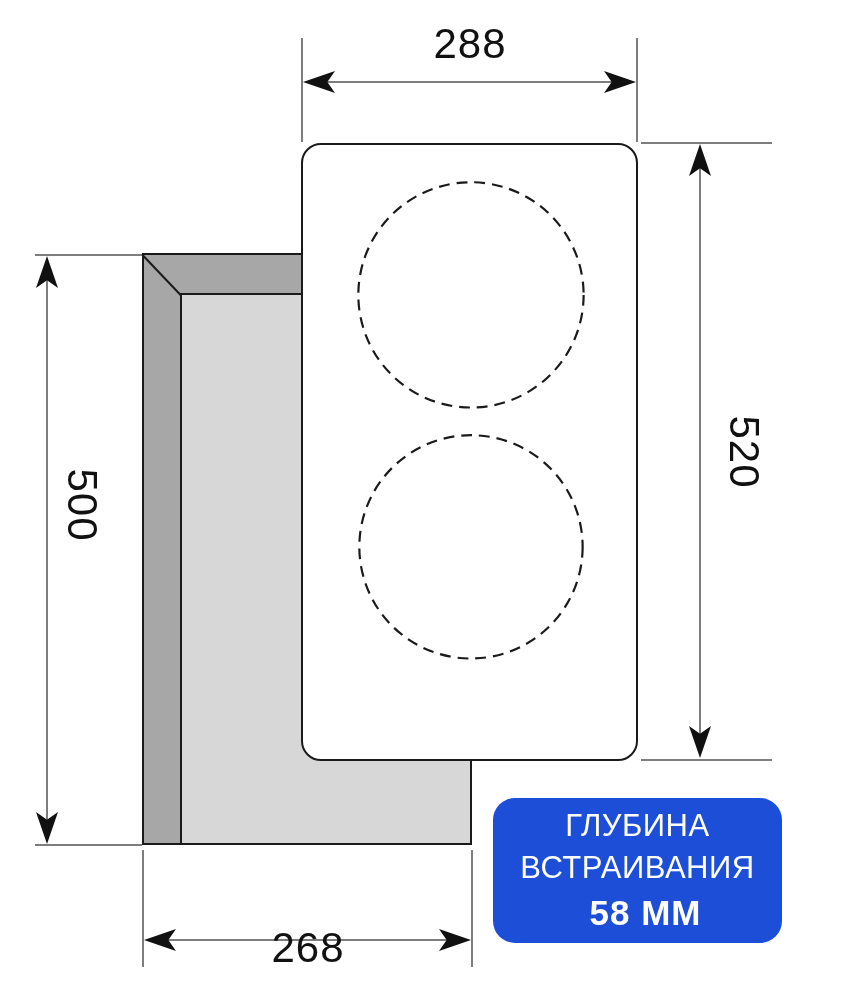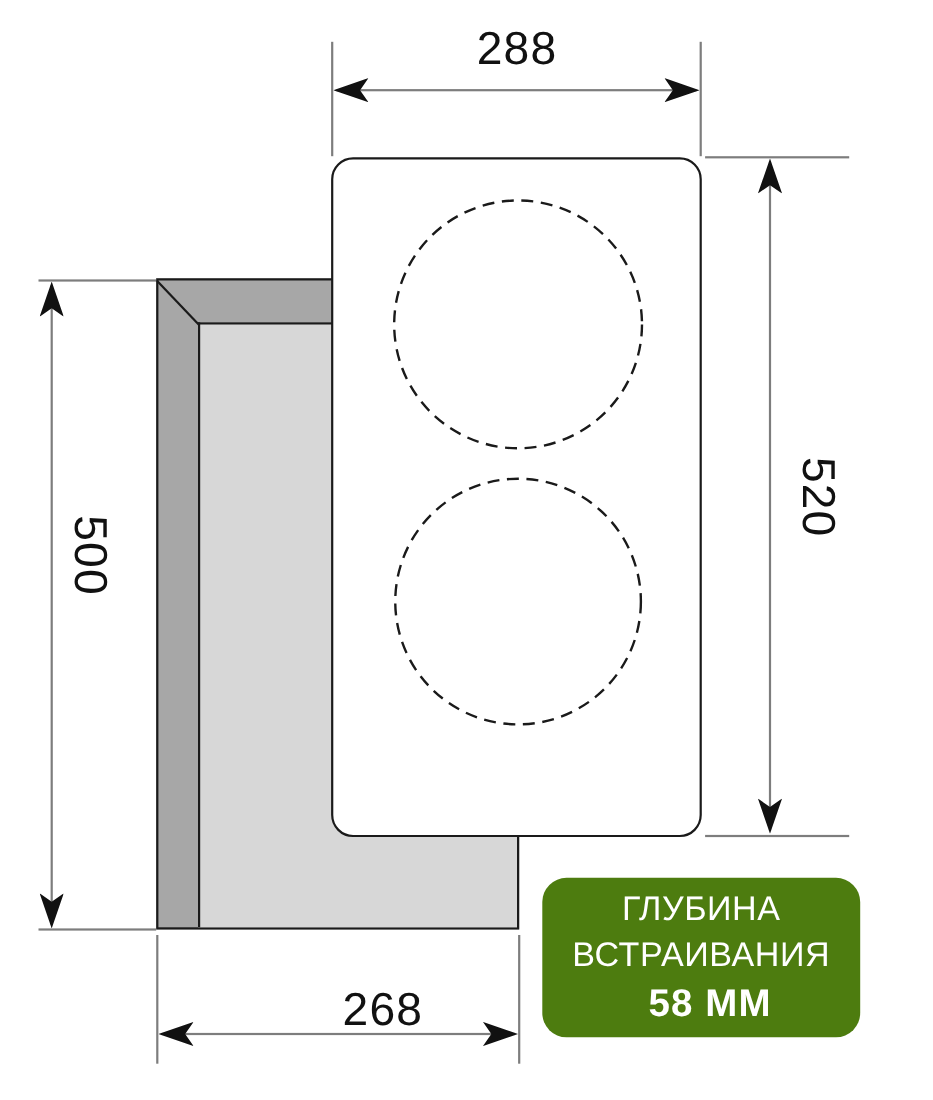--- a/index.html
+++ b/index.html
@@ -36,21 +36,21 @@
   .arrow.up   {width:22px;height:32px;clip-path:polygon(50% 0%,0% 100%,50% 76%,100% 100%);}
   .arrow.down {width:22px;height:32px;clip-path:polygon(50% 100%,0% 0%,50% 24%,100% 0%);}
   .dim-label{
     position:absolute;font-size:42px;font-weight:400;letter-spacing:1px;
     color:#111111;white-space:nowrap;
   }
   .dim-label.rot{transform:translate(-50%,-50%) rotate(90deg);}
   
   .badge{
     position:absolute;left:493px;top:798px;width:289px;height:145px;
-    background:#4d7c0f;border-radius:22px;box-sizing:border-box;
+    background:#1d4ed8;border-radius:22px;box-sizing:border-box;
     display:flex;flex-direction:column;align-items:center;justify-content:center;
     color:#ffffff;text-align:center;line-height:1.36;
   }
   .badge .bl{font-size:31px;font-weight:400;letter-spacing:0.5px;}
   .badge .bl.bold{font-size:35px;font-weight:700;letter-spacing:1px;margin-left:16px;}
 </style>
 </head>
 <body>
 
 <div id="canvas">
@@ -85,21 +85,21 @@
   <div class="dline" style="left:46px;top:259px;width:2px;height:582px;"></div>
   <div class="arrow up" style="left:36px;top:256px;"></div>
   <div class="arrow down" style="left:36px;top:812px;"></div>
   <div class="dim-label rot" style="left:82px;top:505px;">500</div>
 
   <div class="ext" style="left:142px;top:850px;width:2px;height:117px;"></div>
   <div class="ext" style="left:471px;top:850px;width:2px;height:117px;"></div>
   <div class="dline" style="left:147px;top:939px;width:321px;height:2px;"></div>
   <div class="arrow left" style="left:144px;top:929px;"></div>
   <div class="arrow right" style="left:439px;top:929px;"></div>
-  <div class="dim-label" style="left:308px;top:918px;transform:translate(-50%,-50%);margin-left:40px;">268</div>
+  <div class="dim-label" style="left:308px;top:948px;transform:translate(-50%,-50%);">268</div>
 
   <div class="badge">
     <div class="bl">ГЛУБИНА</div>
     <div class="bl">ВСТРАИВАНИЯ</div>
     <div class="bl bold">58 ММ</div>
   </div>
 
 </div>
 
 </body></html>

